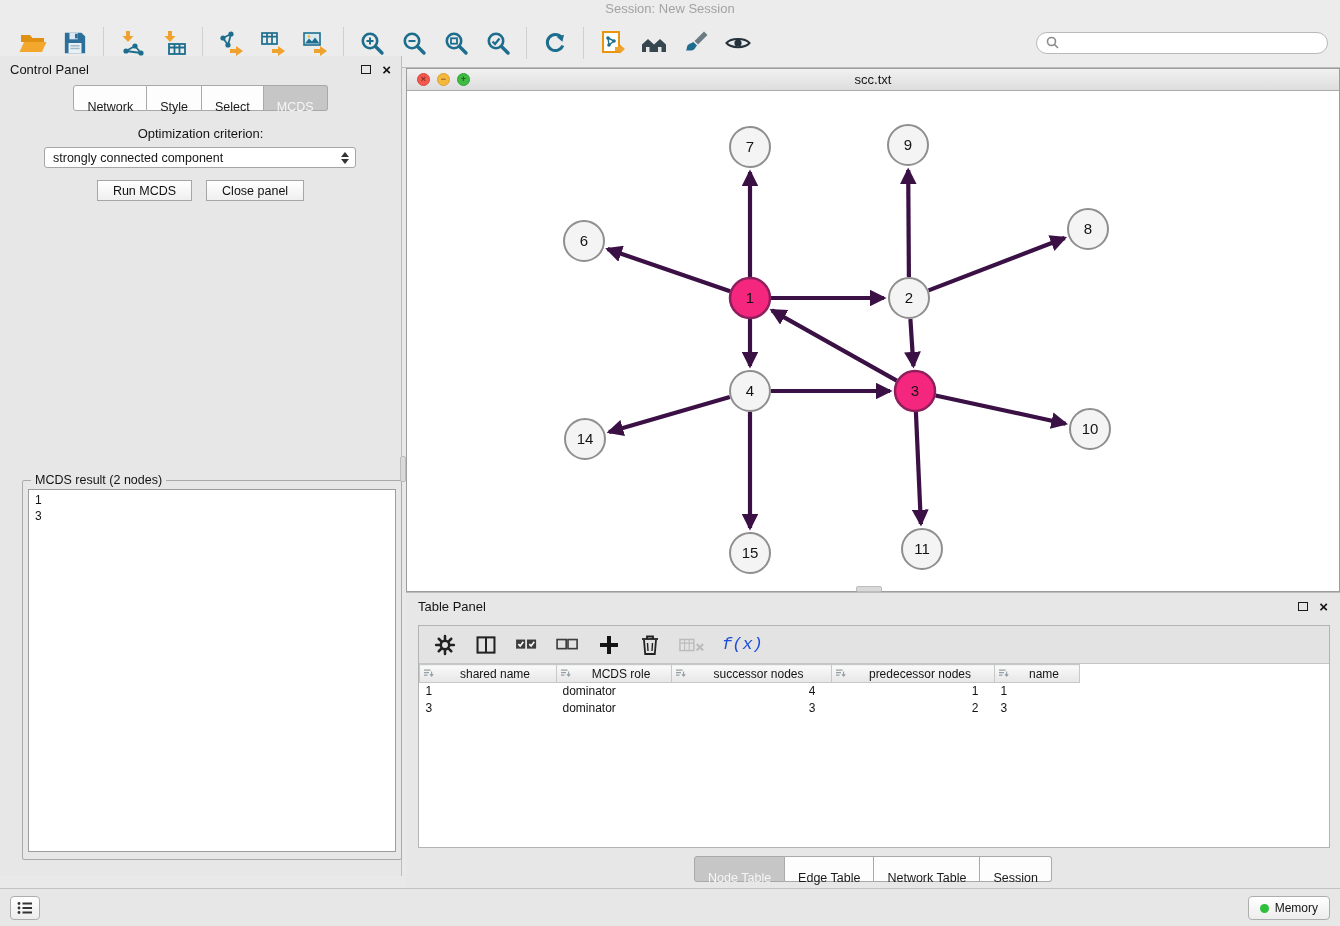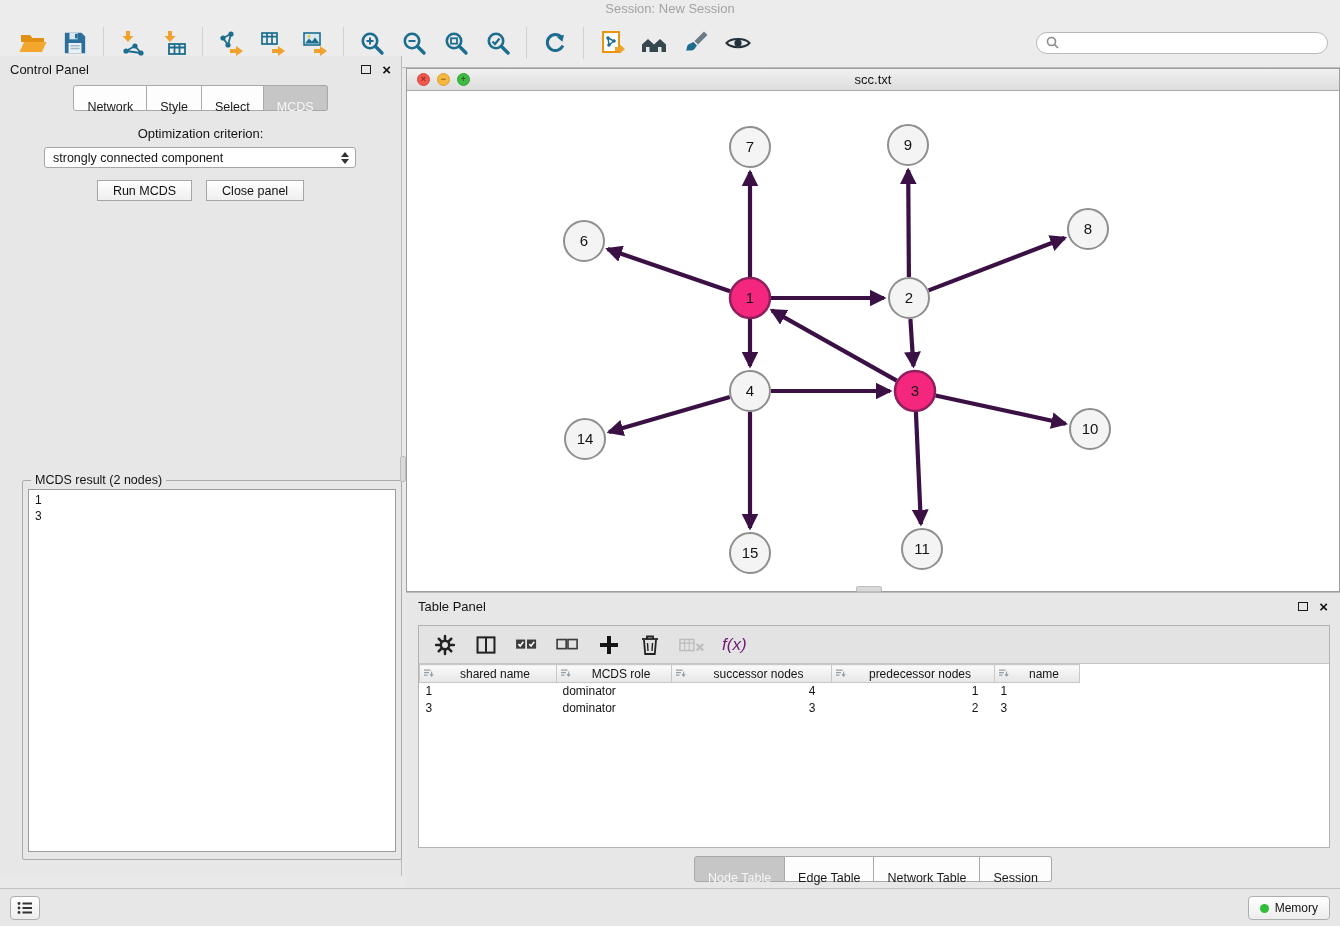--- a/index.html
+++ b/index.html
@@ -67,21 +67,21 @@
   .node-label { font-size:15px; text-anchor:middle; fill:#141414; font-family:"Liberation Sans","DejaVu Sans",sans-serif; }
 
   
   .table-panel { position:absolute; top:592px; left:406px; width:934px; height:296px; background:#e7e7e7;
                  border-top:1px solid #bcbcbc; }
   .table-box { position:absolute; left:12px; right:10px; top:32px; bottom:40px; border:1px solid #b3b3b3;
                background:#fff; display:flex; flex-direction:column; overflow:hidden; }
   .table-toolbar { height:38px; background:#e3e3e3; display:flex; align-items:center; gap:17px;
                    padding:0 14px; border-bottom:1px solid #c6c6c6; flex:0 0 auto; }
   .ttb { display:flex; align-items:center; justify-content:center; min-width:24px; height:26px; }
-  .fx { font-family:Liberation Sans, sans-serif; font-style:italic; color:#701a75; font-size:17px; }
+  .fx { font-family:Liberation Mono, monospace; font-style:italic; color:#1d4ed8; font-size:17px; }
   .table-scroll { flex:1; overflow:hidden; }
   .node-table { border-collapse:collapse; table-layout:fixed; width:100%; font-size:12px; background:#fff; }
   .node-table th { height:18px; font-weight:normal; background:linear-gradient(#fafafa,#e6e6e6);
                    border:1px solid #c8c8c8; position:relative; text-align:center; padding:0 2px 0 16px;
                    white-space:nowrap; overflow:hidden; }
   .node-table th .sort-ic { position:absolute; left:3px; top:3px; }
   .node-table th.filler { background:transparent; border:none; }
   .node-table td { height:17px; padding:0 6px; white-space:nowrap; overflow:hidden; }
   .table-tabs-wrap { position:absolute; bottom:6px; left:0; right:0; }
 

